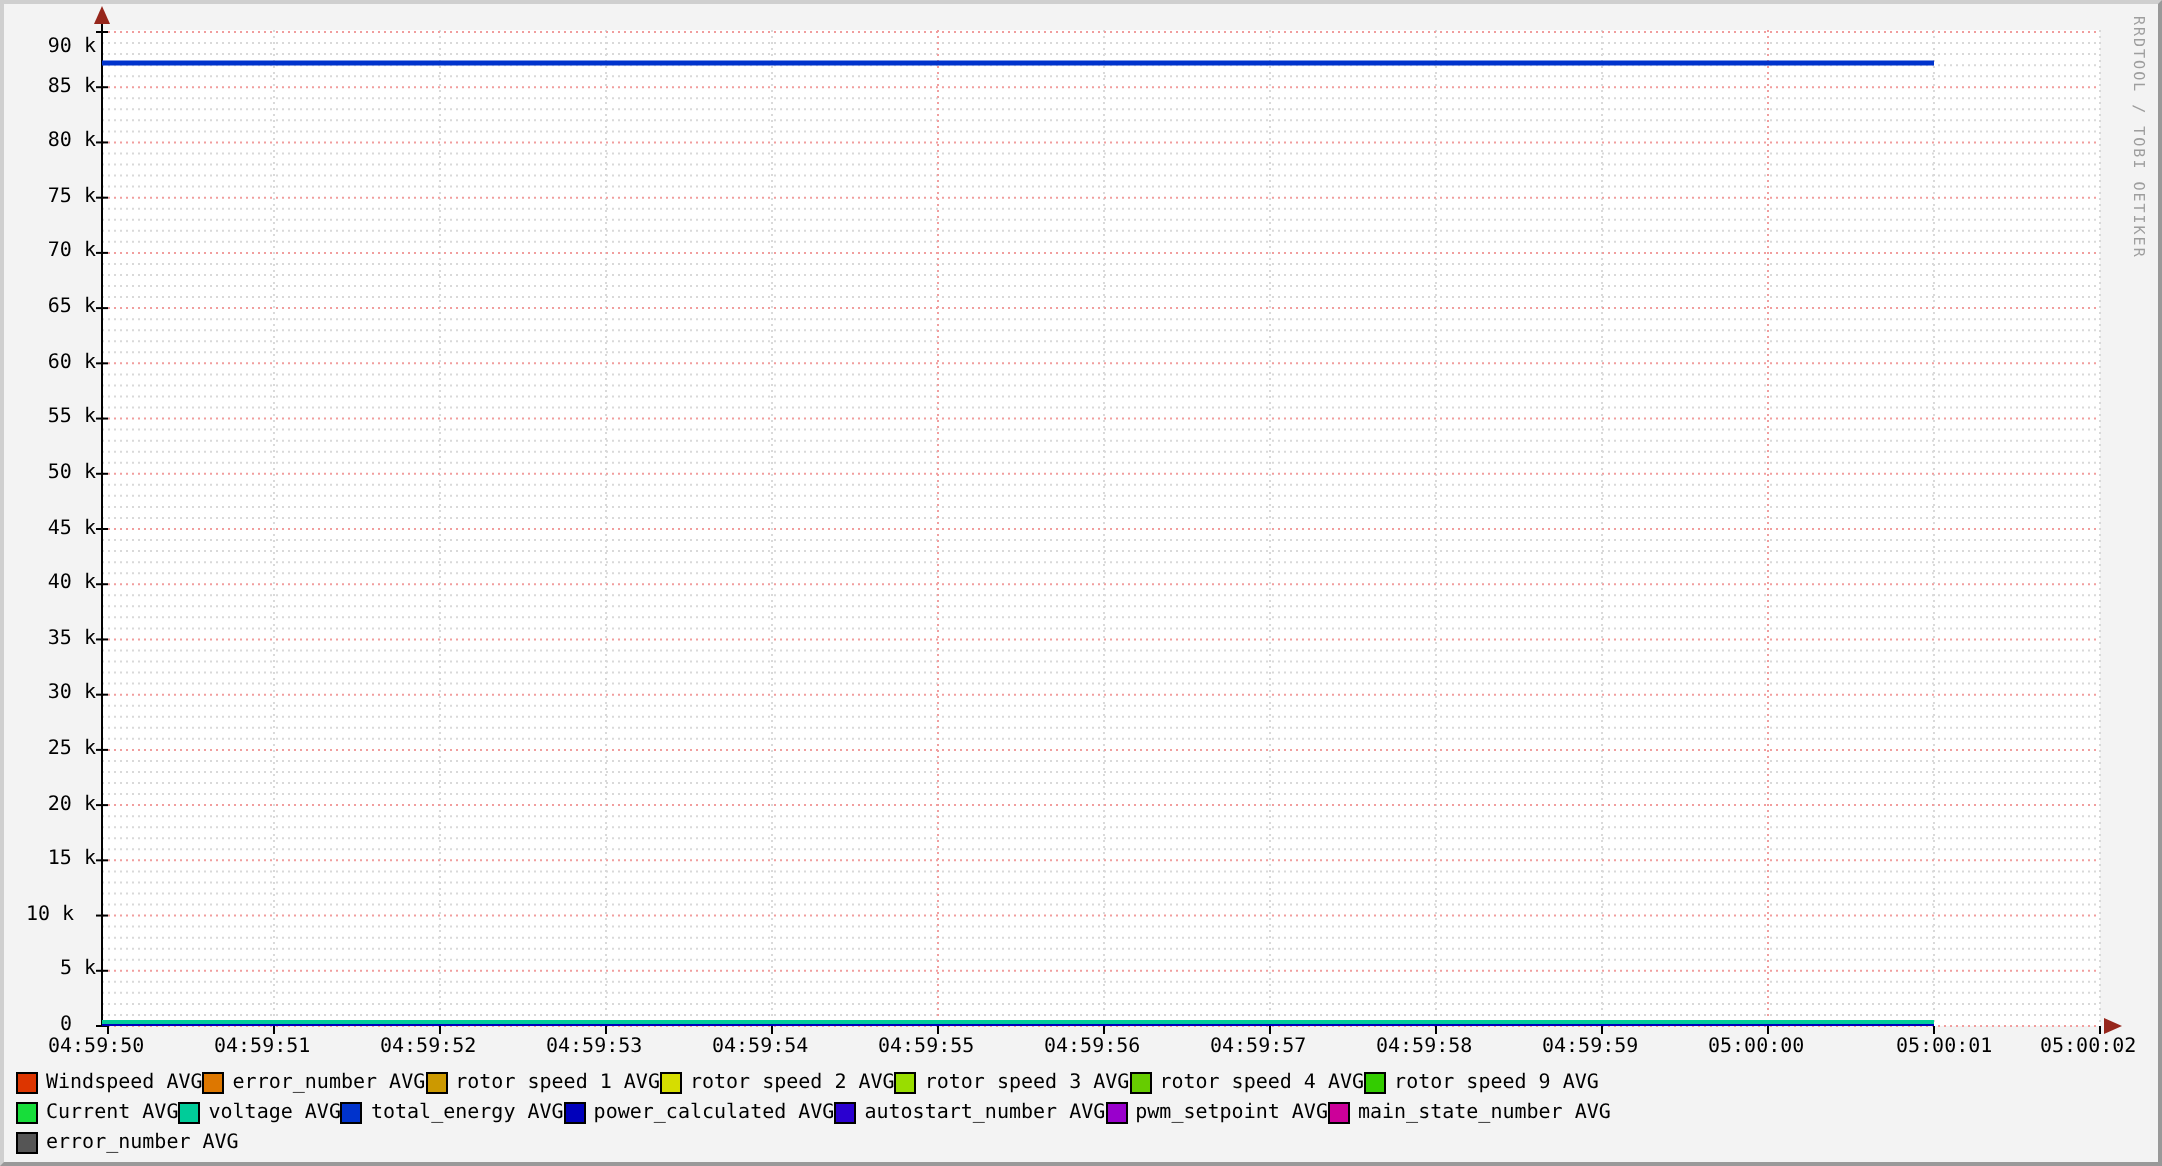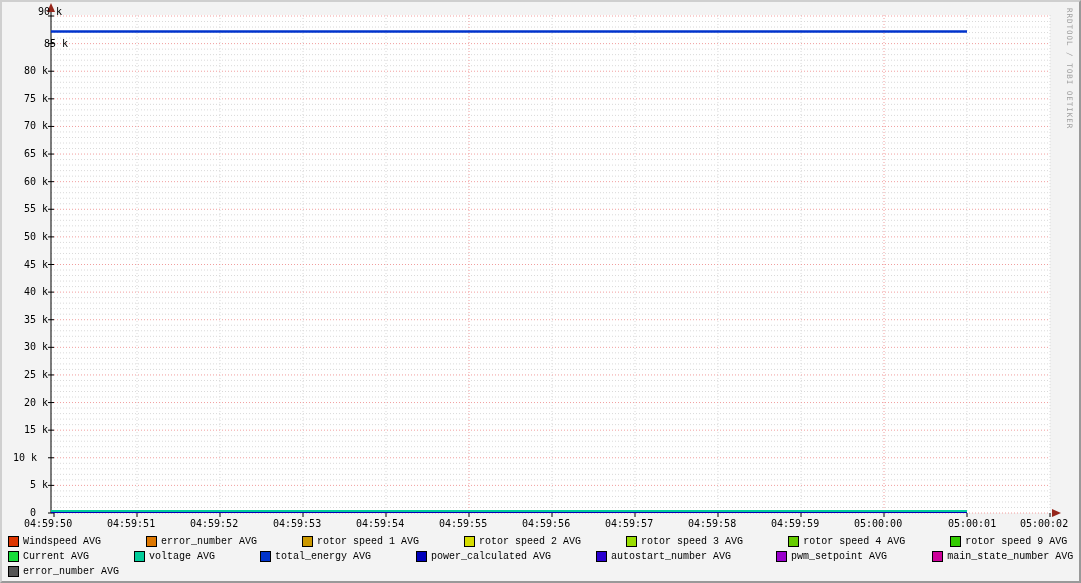--- a/index.html
+++ b/index.html
@@ -22,21 +22,21 @@
   }
   .xlab{
     position:absolute;top:516px;width:60px;
     text-align:left;white-space:pre;
     font-size:10px;line-height:12px;color:#000;
   }
   #legend{
     position:absolute;left:6px;top:532px;width:1065px;
     display:flex;flex-direction:column;
   }
-  .leg-row{display:flex;flex-direction:row;gap:45px;height:15px;align-items:center;font-family:Liberation Mono, monospace;}
+  .leg-row{display:flex;flex-direction:row;height:15px;align-items:center;}
   .leg-item{display:flex;align-items:center;gap:4px;font-size:10px;color:#000;white-space:pre;}
   .leg-swatch{display:inline-block;width:9px;height:9px;border:1px solid #000;flex:none;}
   #watermark{
     position:absolute;top:6px;right:5px;
     writing-mode:vertical-rl;text-orientation:sideways;
     font-size:7.5px;letter-spacing:1px;color:#9e9e9e;
     -webkit-user-select:none;user-select:none;
   }
 </style>
 </head>
@@ -198,22 +198,22 @@
       <div class="ylab" style="top: 311.722px;">35 k</div>
       <div class="ylab" style="top: 284.111px;">40 k</div>
       <div class="ylab" style="top: 256.5px;">45 k</div>
       <div class="ylab" style="top: 228.889px;">50 k</div>
       <div class="ylab" style="top: 201.278px;">55 k</div>
       <div class="ylab" style="top: 173.667px;">60 k</div>
       <div class="ylab" style="top: 146.056px;">65 k</div>
       <div class="ylab" style="top: 118.444px;">70 k</div>
       <div class="ylab" style="top: 90.8333px;">75 k</div>
       <div class="ylab" style="top: 63.2222px;">80 k</div>
-      <div class="ylab" style="top: 35.6111px; padding-left: 20px;">85 k</div>
-      <div class="ylab" style="top: 4px; margin-left: 14px;">90 k</div>
+      <div class="ylab" style="top: 35.6111px;">85 k</div>
+      <div class="ylab" style="top: 16px;">90 k</div>
     </div>
   <div id="xlabels">
       <div class="xlab" style="left: 22px;">04:59:50</div>
       <div class="xlab" style="left: 105px;">04:59:51</div>
       <div class="xlab" style="left: 188px;">04:59:52</div>
       <div class="xlab" style="left: 271px;">04:59:53</div>
       <div class="xlab" style="left: 354px;">04:59:54</div>
       <div class="xlab" style="left: 437px;">04:59:55</div>
       <div class="xlab" style="left: 520px;">04:59:56</div>
       <div class="xlab" style="left: 603px;">04:59:57</div>

